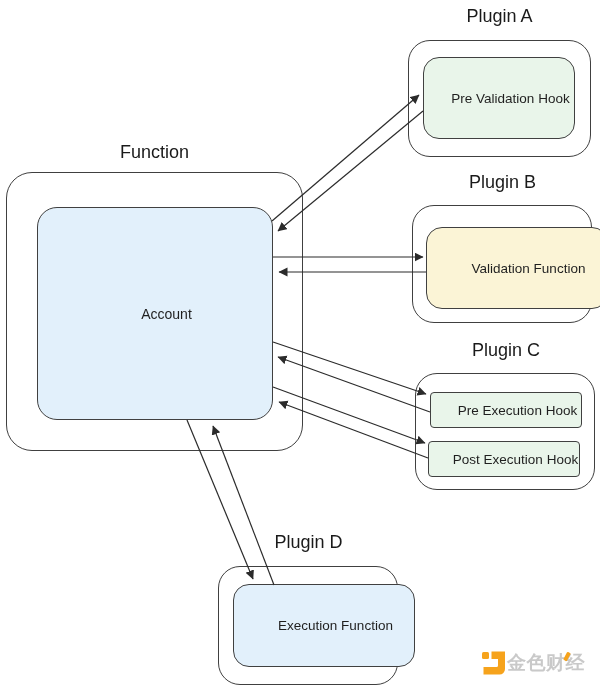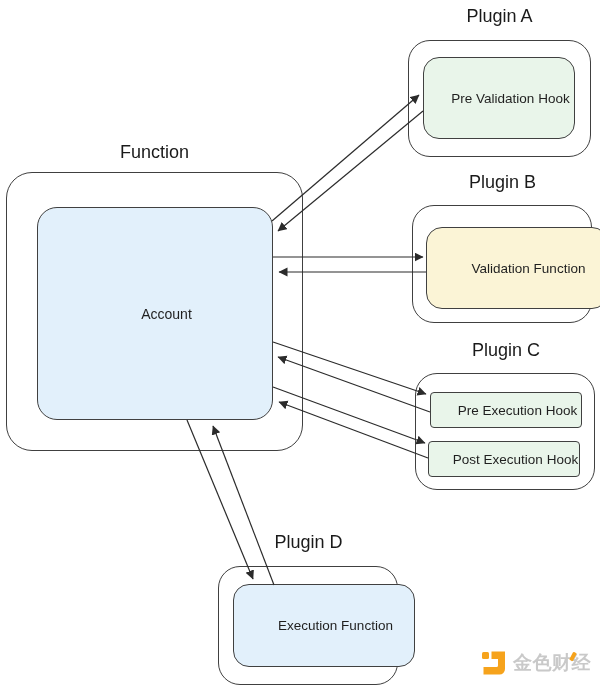--- a/index.html
+++ b/index.html
@@ -19,21 +19,21 @@
     position:absolute;border:1.5px solid #404040;border-radius:16px;
     box-sizing:border-box;display:flex;align-items:center;justify-content:center;
     font-size:13.5px;color:#1f1f1f;text-align:center;white-space:nowrap;padding-left:23px;
   }
   .node.small{border-radius:4px;}
   .green{background:#e9f5ea;}
   .yellow{background:#fbf4d6;}
   .blue{background:#e2f0fb;}
   .arrow-layer{position:absolute;left:0;top:0;width:600px;height:690px;pointer-events:none;}
   .watermark{
-    position:absolute;left:481px;top:650px;display:flex;align-items:center;gap:6px;
+    position:absolute;left:481px;top:650px;display:flex;align-items:center;
   }
   .watermark-text{
     font-size:19px;font-weight:bold;color:#c9c9c9;letter-spacing:0.5px;
     line-height:26px;position:relative;white-space:nowrap;
   }
   .wm-accent{
     position:absolute;right:16px;top:2px;width:4px;height:9px;background:#f6a31c;
     transform:rotate(28deg);border-radius:1px;
   }
 </style>

